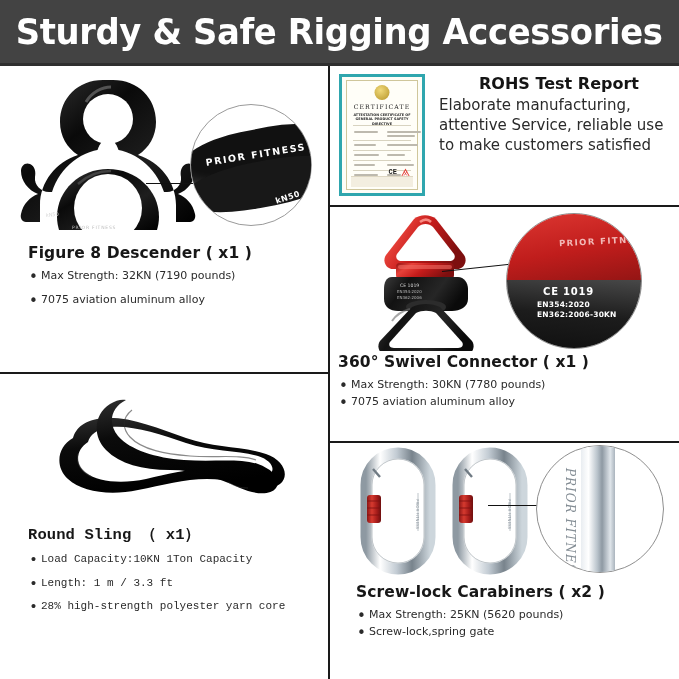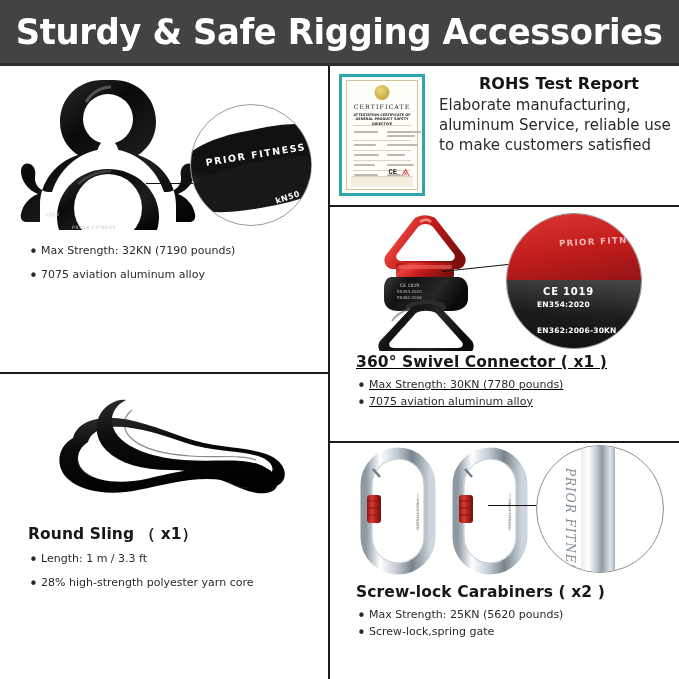--- a/index.html
+++ b/index.html
@@ -63,21 +63,21 @@
     height: 2px;
     background: #1a1a1a;
   }
   .h-left-1   { left: 0;   top: 372px; width: 328px; }
   .h-right-1  { left: 330px; top: 205px; width: 349px; }
   .h-right-2  { left: 330px; top: 441px; width: 349px; }
 
   
   .panel { position: absolute; box-sizing: border-box; }
   .panel-fig8    { left: 0;   top: 66px;  width: 328px; height: 306px; }
-  .panel-sling   { left: 0;   top: 374px; width: 328px; height: 305px; }
+  .panel-sling   { left: 0;   top: 374px; width: 328px; height: 305px; font-family: Liberation Mono, monospace; }
   .panel-rohs    { left: 330px; top: 66px;  width: 349px; height: 139px; }
   .panel-swivel  { left: 330px; top: 207px; width: 349px; height: 234px; }
   .panel-carab   { left: 330px; top: 443px; width: 349px; height: 236px; }
 
   
   .prod-title {
     font-size: 15.5px;
     font-weight: 700;
     color: #171717;
     letter-spacing: 0.1px;
@@ -98,21 +98,21 @@
     position: absolute;
     left: 1px;
     top: -1px;
     font-size: 15px;
     color: #2a2a2a;
   }
   .bullets.tight li { margin-bottom: 2px; }
 
   .text-fig8   { position: absolute; left: 28px; top: 178px; width: 300px; }
   .text-sling  { position: absolute; left: 28px; top: 150px; width: 305px; }
-  .text-swivel { position: absolute; left: 26px; top: 146px; width: 320px; text-decoration: underline; }
+  .text-swivel { position: absolute; left: 8px; top: 146px; width: 320px; }
   .text-carab  { position: absolute; left: 26px; top: 140px; width: 325px; }
 
   
   .rohs-row {
     position: absolute;
     left: 0; top: 0;
     width: 349px; height: 139px;
     display: flex;
     align-items: flex-start;
   }
@@ -285,21 +285,21 @@
     border-radius: 6px 6px 40px 40px;
   }
   .sw-brand {
     left: 52px; top: 22px;
     font-size: 8.5px; letter-spacing: 1.4px;
     color: #f2b9b7;
     transform: rotate(-3deg);
   }
   .sw-ce   { left: 36px; top: 72px; font-size: 10px; letter-spacing: 0.8px; font-weight: 700; }
   .sw-en1  { left: 30px; top: 86px; font-size: 7.5px; letter-spacing: 0.2px; }
-  .sw-en2  { left: 30px; top: 112px; font-size: 7.5px; letter-spacing: 0.2px; }
+  .sw-en2  { left: 30px; top: 96px; font-size: 7.5px; letter-spacing: 0.2px; }
 
   
   .carab-wrap { left: 28px; top: 4px; width: 200px; height: 128px; }
   .carab-callout {
     position: absolute;
     left: 206px; top: 2px;
     width: 126px; height: 126px;
     border-radius: 50%;
     border: 1px solid #8f8f8f;
     overflow: hidden;
@@ -378,20 +378,21 @@
     <div class="leader" style="left:146px; top:117px; width:52px;"></div>
 
     <div class="fig8-callout">
       <div class="fig8-band"></div>
       <div class="fig8-band2"></div>
       <div class="brandtext fig8-brand">PRIOR FITNESS</div>
       <div class="brandtext fig8-kn">kN50</div>
     </div>
 
     <div class="text-fig8">
+      <div class="prod-title">Figure 8 Descender ( x1 )</div>
       <ul class="bullets">
         <li>Max Strength: 32KN (7190 pounds)</li>
         <li>7075 aviation aluminum alloy</li>
       </ul>
     </div>
   </div>
 
   <div class="panel panel-rohs">
     <div class="rohs-row">
       <div class="cert-thumb">
@@ -426,21 +427,21 @@
           <svg class="cert-warn" viewBox="0 0 11 10">
             <path d="M5.5 0.6 L10.4 9.4 L0.6 9.4 Z" fill="#e0382f"></path>
             <path d="M5.5 2.4 L8.9 8.5 L2.1 8.5 Z" fill="#ffffff"></path>
             <path d="M4 3.6 L7 7.6 M7 3.6 L4 7.6" stroke="#e0382f" stroke-width="0.7"></path>
           </svg>
           <div class="cert-footer"></div>
         </div>
       </div>
       <div class="rohs-text">
         <div class="rohs-title">ROHS Test Report</div>
-        <div class="rohs-desc">Elaborate manufacturing, aluminum Service, reliable use to make customers satisfied</div>
+        <div class="rohs-desc">Elaborate manufacturing, attentive Service, reliable use to make customers satisfied</div>
       </div>
     </div>
   </div>
 
   <div class="panel panel-swivel">
 
     <div class="photo swivel-wrap">
       <svg width="160" height="140" viewBox="0 0 160 140">
         <defs>
           <linearGradient id="swred" x1="0" y1="0" x2="1" y2="0.4">
@@ -521,20 +522,21 @@
                  C124 90 102 84 88 70 C74 56 76 34 92 24 C98 20 104 19 108 20 Z" fill="url(#slg)"></path>
         <path d="M114 30 C104 38 104 48 112 57 C124 70 148 74 172 76 C198 78 222 74 238 80" stroke="#2a2a2a" stroke-width="1.2" fill="none" opacity="0.55"></path>
         <path d="M60 74 C58 84 64 92 74 97" stroke="#3a3a3a" stroke-width="1.2" fill="none" opacity="0.5"></path>
         <path d="M210 102 C216 106 222 108 230 108" stroke="#3a3a3a" stroke-width="1" fill="none" opacity="0.5"></path>
       </svg>
     </div>
 
     <div class="text-sling">
       <div class="prod-title">Round Sling （ x1）</div>
       <ul class="bullets">
+        <li>Load Capacity:10KN 1Ton Capacity</li>
         <li>Length: 1 m / 3.3 ft</li>
         <li>28% high-strength polyester yarn core</li>
       </ul>
     </div>
   </div>
 
   <div class="panel panel-carab">
 
     <div class="photo carab-wrap">
       <svg width="200" height="128" viewBox="0 0 200 128">

